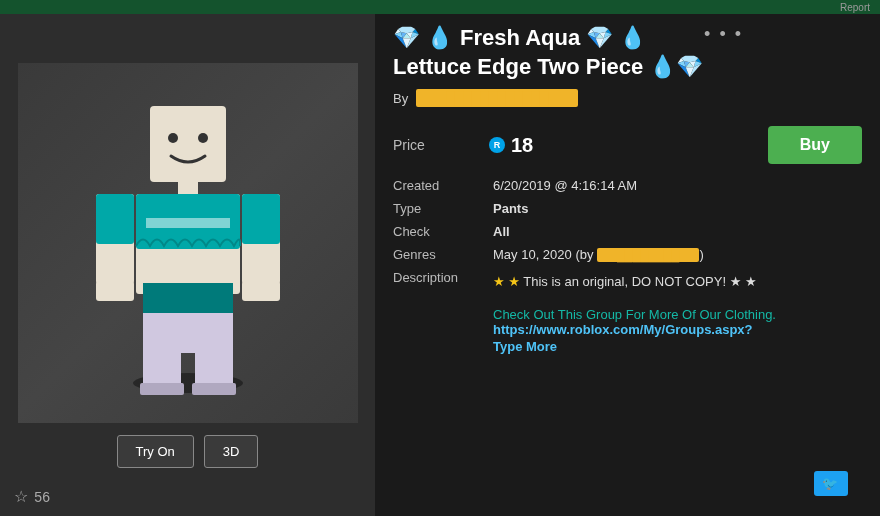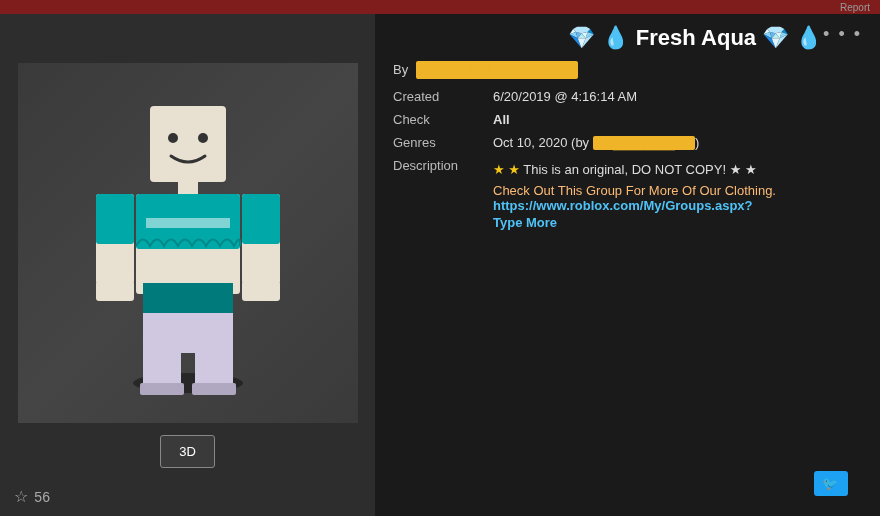--- a/index.html
+++ b/index.html
@@ -7,21 +7,21 @@
       width: 880px;
       height: 516px;
       background: #1a1a1a;
       font-family: Arial, sans-serif;
       overflow: hidden;
       display: flex;
       flex-direction: column;
     }
 
     .top-bar {
-      background: #7f1d1d;
+      background: #14532d;
       height: 14px;
       display: flex;
       align-items: center;
       justify-content: flex-end;
       padding-right: 10px;
     }
 
     .report-link {
       color: #999;
       font-size: 10px;
@@ -106,21 +106,21 @@
     }
 
     .title-line1, .title-line2 {
       display: block;
     }
 
     .by-row {
       display: flex;
       align-items: center;
       gap: 8px;
-      margin-bottom: 6px;
+      margin-bottom: 19px;
       font-size: 13px;
       color: #ccc;
     }
 
     .creator-highlight {
       background: #f0b429;
       color: #f0b429;
       border-radius: 2px;
       padding: 2px 30px;
       font-size: 12px;
@@ -216,23 +216,23 @@
       color: #f5c518;
       font-size: 13px;
     }
 
     .desc-text {
       color: #ddd;
       font-size: 13px;
     }
 
     .desc-extra {
-      color: #fdba74;
-      font-size: 13px;
-      margin-top: 6px;
+      color: #14b8a6;
+      font-size: 13px;
+      margin-top: 18px;
     }
 
     .desc-link {
       color: #4fc3f7;
       text-decoration: none;
       font-size: 13px;
       display: block;
       font-weight: bold;
     }
 
@@ -263,21 +263,21 @@
       background: none;
       border: none;
       color: #aaa;
       font-size: 18px;
       cursor: pointer;
       letter-spacing: 2px;
     }
 
     .title-row {
       display: flex;
-      justify-content: flex-end;
+      justify-content: flex-start;
       align-items: flex-start;
     }
 
     .right-panel-inner {
       position: relative;
       height: 100%;
     }
   </style>
 </head>
 <body>
@@ -326,59 +326,73 @@
 
         <rect x="18" y="106" width="38" height="50" rx="3" fill="#00a8a8"></rect>
         <rect x="164" y="106" width="38" height="50" rx="3" fill="#00a8a8"></rect>
 
         <rect x="18" y="193" width="38" height="20" rx="3" fill="#e8e0d0"></rect>
         <rect x="164" y="193" width="38" height="20" rx="3" fill="#e8e0d0"></rect>
       </svg>
     </div>
 
     <div class="bottom-buttons">
+      <button class="btn-try-on">Try On</button>
       <button class="btn-3d">3D</button>
     </div>
 
     <div class="favorites-row">
       <span class="star-icon">☆</span>
       <span>56</span>
     </div>
   </div>
 
   <div class="right-panel">
     <div class="right-panel-inner">
 
       <div class="title-row">
         <div class="item-title">
           <span class="title-line1">💎 💧 Fresh Aqua 💎 💧</span>
+          <span class="title-line2">Lettuce Edge Two Piece 💧💎</span>
         </div>
         <button class="more-options-btn">• • •</button>
       </div>
 
       <div class="by-row">
         <span>By</span>
         <span class="creator-highlight">████████████</span>
       </div>
 
+      <div class="price-buy-row">
+        <div class="price-section">
+          <span class="price-label">Price</span>
+          <span class="robux-icon">R</span>
+          <span class="price-value">18</span>
+        </div>
+        <button class="buy-btn">Buy</button>
+      </div>
 
       <table class="info-table">
         <tbody>
         <tr>
           <td class="info-label">Created</td>
           <td class="info-value">6/20/2019 @ 4:16:14 AM</td>
+        </tr>
+        <tr>
+          <td class="info-label">Type</td>
+          <td class="info-value bold">Pants</td>
         </tr>
         <tr>
           <td class="info-label">Check</td>
           <td class="info-value bold">All</td>
         </tr>
         <tr>
           <td class="info-label">Genres</td>
           <td class="info-value">
-            <span>Oct 10, 2020 (by </span><span class="updated-highlight">████████</span><span>)</span>
+            <span>May 10, 2020 (by </span><span class="updated-highlight">████████</span><span>)</span>
           </td>
         </tr>
         <tr>
           <td class="info-label">Description</td>
           <td>
             <div class="description-section">
               <span class="desc-stars">★ ★</span><span class="desc-text"> This is an original, DO NOT COPY! ★ ★</span>
               <div class="desc-extra">Check Out This Group For More Of Our Clothing.</div>
               <a class="desc-link" href="#">https://www.roblox.com/My/Groups.aspx?</a>
               <a class="read-more-link" href="#">Type More</a>

